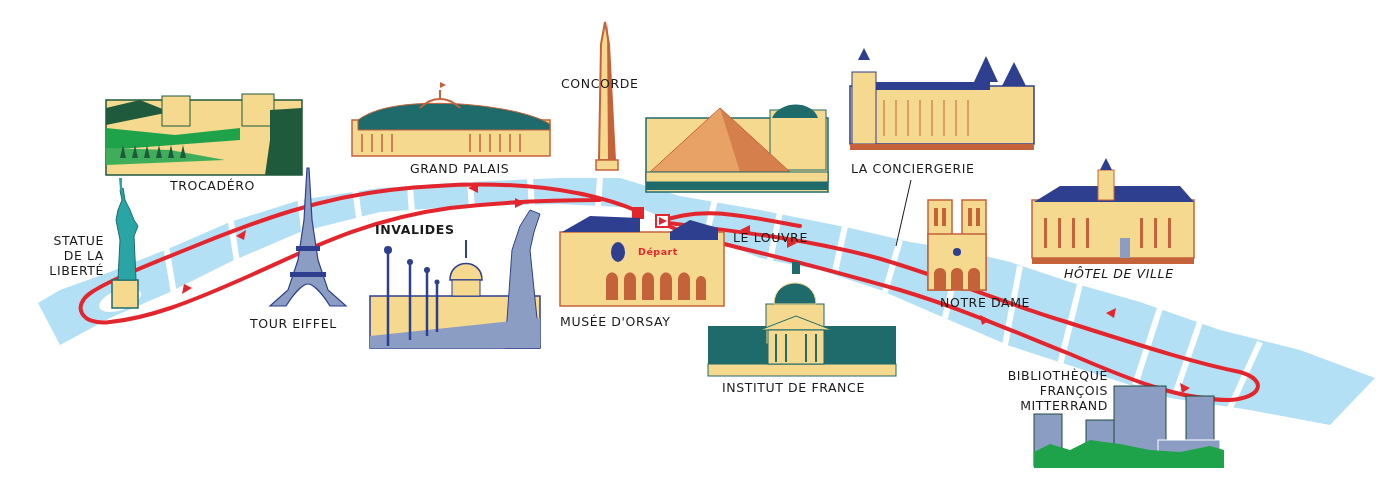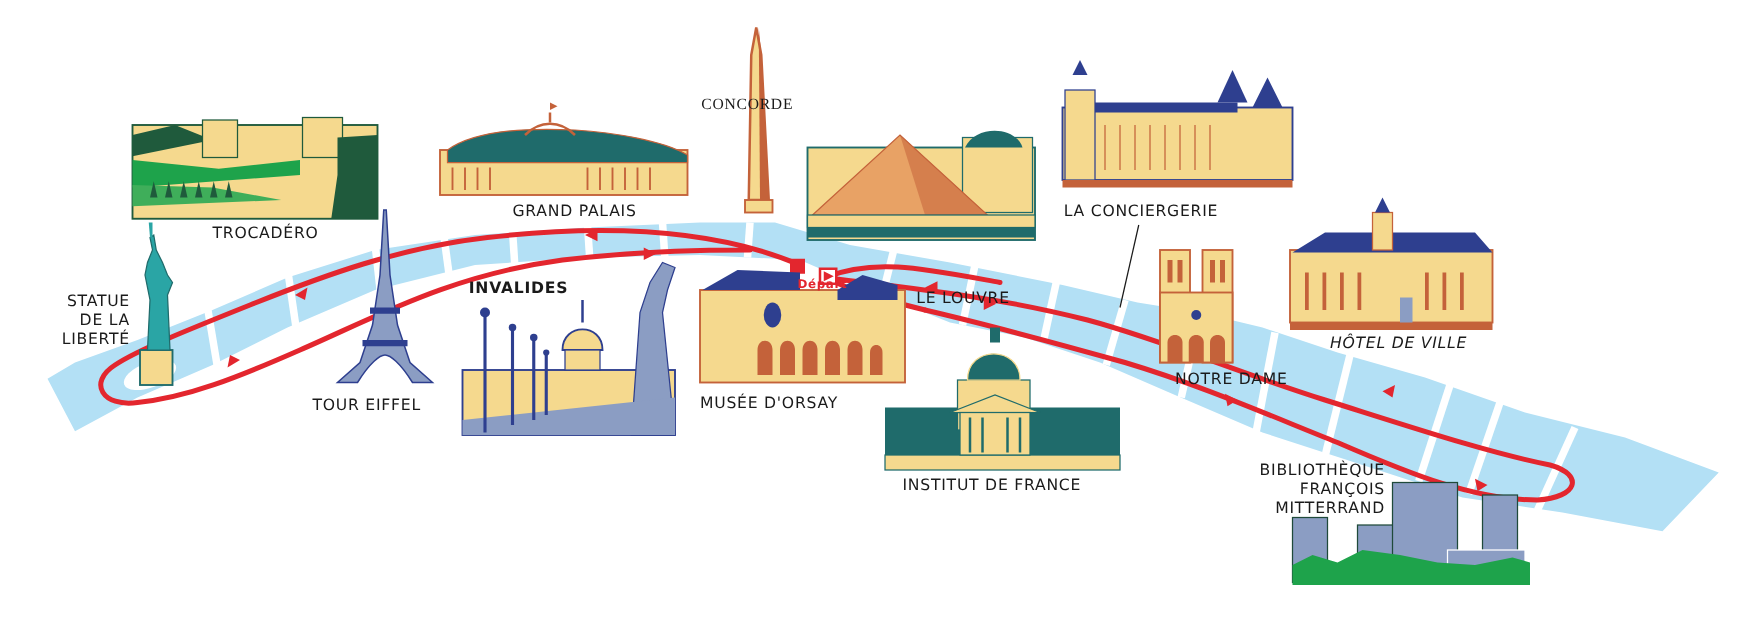--- a/index.html
+++ b/index.html
@@ -279,21 +279,21 @@
 </div>
 <div class="label" style="left:250px; top:316px;">
   <span>TOUR EIFFEL</span>
 </div>
 <div class="label" style="left:371px; top:161px;margin-left:39px;">
   <span>GRAND PALAIS</span>
 </div>
 <div class="label" style="left:375px; top:222px;font-weight:bold;">
   <span>INVALIDES</span>
 </div>
-<div class="label" style="left:561px; top:76px;font-family:Liberation Serif, serif;">
+<div class="label" style="left:561px; top:76px;">
   <span>CONCORDE</span>
 </div>
 <div class="label" style="left:560px; top:314px;">
   <span>MUSÉE D'ORSAY</span>
 </div>
 <div class="label" style="left:733px; top:198px;margin-top:32px;">
   <span>LE LOUVRE</span>
 </div>
 <div class="label" style="left:722px; top:380px;">
   <span>INSTITUT DE FRANCE</span>
@@ -305,13 +305,13 @@
   <span>NOTRE DAME</span>
 </div>
 <div class="label" style="left:1064px; top:266px;font-style:italic;">
   <span>HÔTEL DE VILLE</span>
 </div>
 <div class="label right" style="left:970px; top:368px; width:138px;">
   <div>BIBLIOTHÈQUE</div>
   <div>FRANÇOIS</div>
   <div>MITTERRAND</div>
 </div>
-<div class="depart" style="left:638px; top:222px;">Départ</div>
+<div class="depart" style="left:638px; top:246px;">Départ</div>
 
 </body></html>

